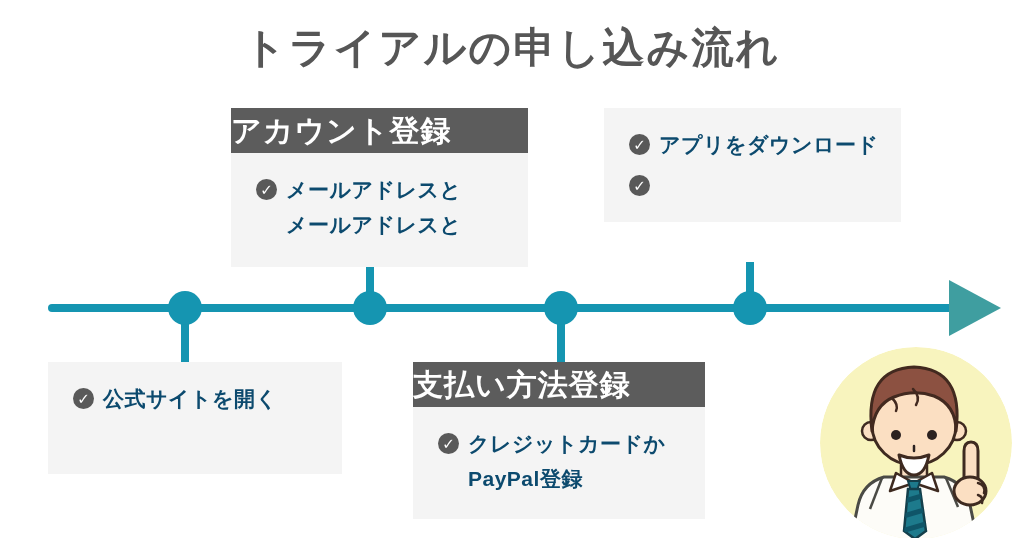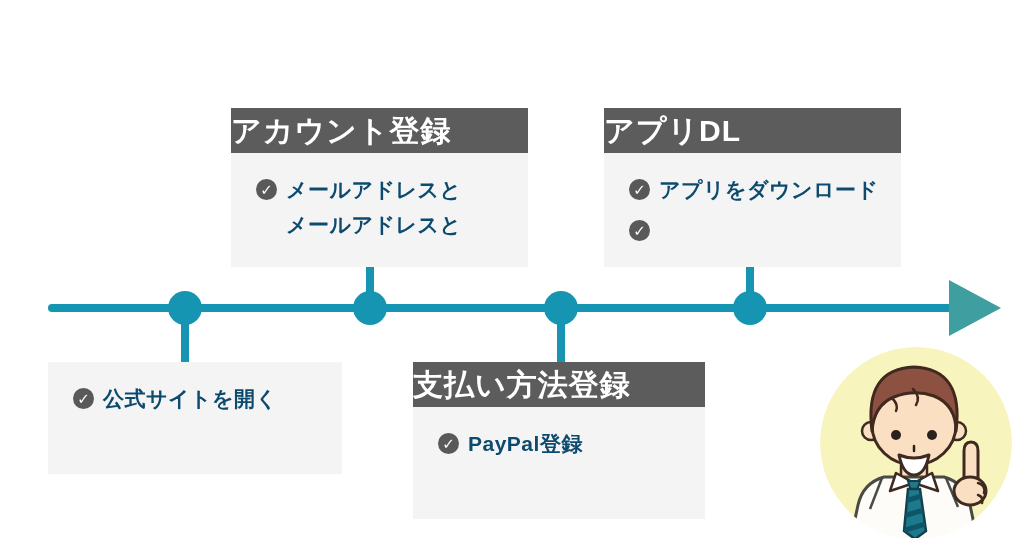--- a/index.html
+++ b/index.html
@@ -67,20 +67,21 @@
   .check-text span { display: block; }
   
   .avatar-wrap { position: absolute; left: 820px; top: 347px; width: 192px; height: 192px; }
   .avatar-wrap svg { display: block; width: 192px; height: 192px; }
 </style>
 </head>
 <body>
 
 <div class="canvas">
 
+  <div class="title">トライアルの申し込み流れ</div>
 
   <div class="tl-line"></div>
   <div class="tl-arrow"></div>
   <div class="tl-stem stem-1"></div>
   <div class="tl-stem stem-2"></div>
   <div class="tl-stem stem-3"></div>
   <div class="tl-stem stem-4"></div>
   <div class="tl-dot dot-1"></div>
   <div class="tl-dot dot-2"></div>
   <div class="tl-dot dot-3"></div>
@@ -93,21 +94,20 @@
         <span class="check-icon">✓</span>
         <div class="check-text">
           <span>メールアドレスと</span>
           <span>メールアドレスと</span>
         </div>
       </div>
     </div>
   </div>
 
   <div class="step step-appdl">
-    <div class="step-header">アプリDL</div>
     <div class="step-body">
       <div class="check-item">
         <span class="check-icon">✓</span>
         <div class="check-text">
           <span>アプリをダウンロード</span>
         </div>
       </div>
       <div class="check-item">
         <span class="check-icon">✓</span>
       </div>
@@ -124,20 +124,21 @@
       </div>
     </div>
   </div>
 
   <div class="step step-payment">
     <div class="step-header">支払い方法登録</div>
     <div class="step-body">
       <div class="check-item">
         <span class="check-icon">✓</span>
         <div class="check-text">
+          <span>クレジットカードか</span>
           <span>PayPal登録</span>
         </div>
       </div>
     </div>
   </div>
 
   <div class="avatar-wrap">
     <svg viewBox="0 0 192 192">
       <defs>
         <clipPath id="avclip">

